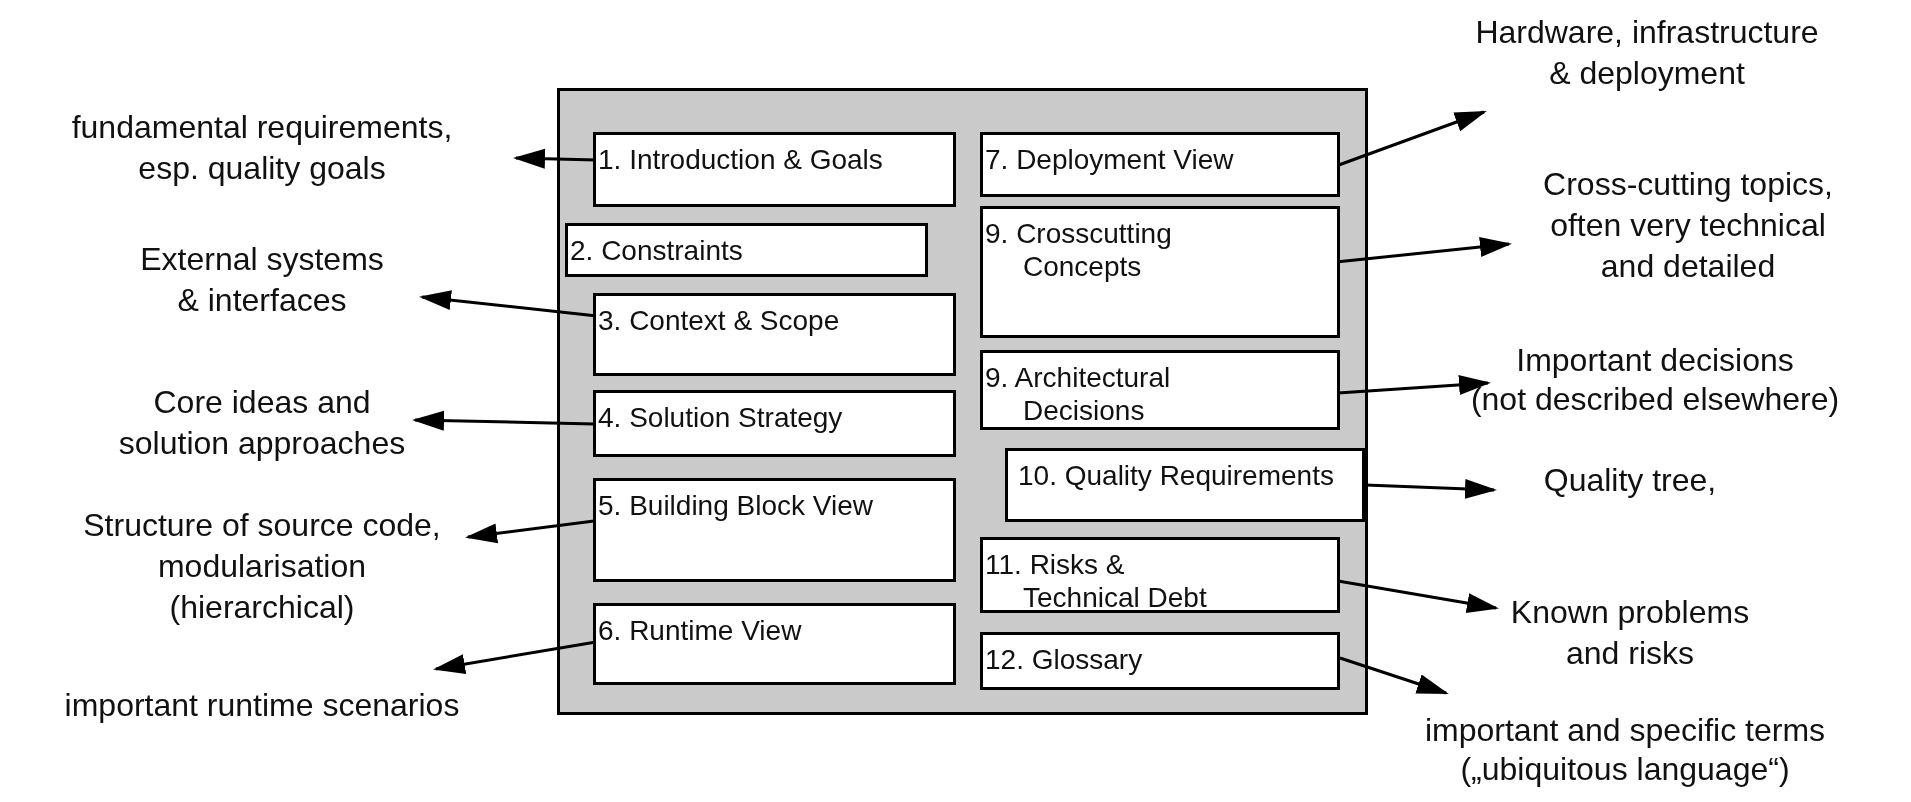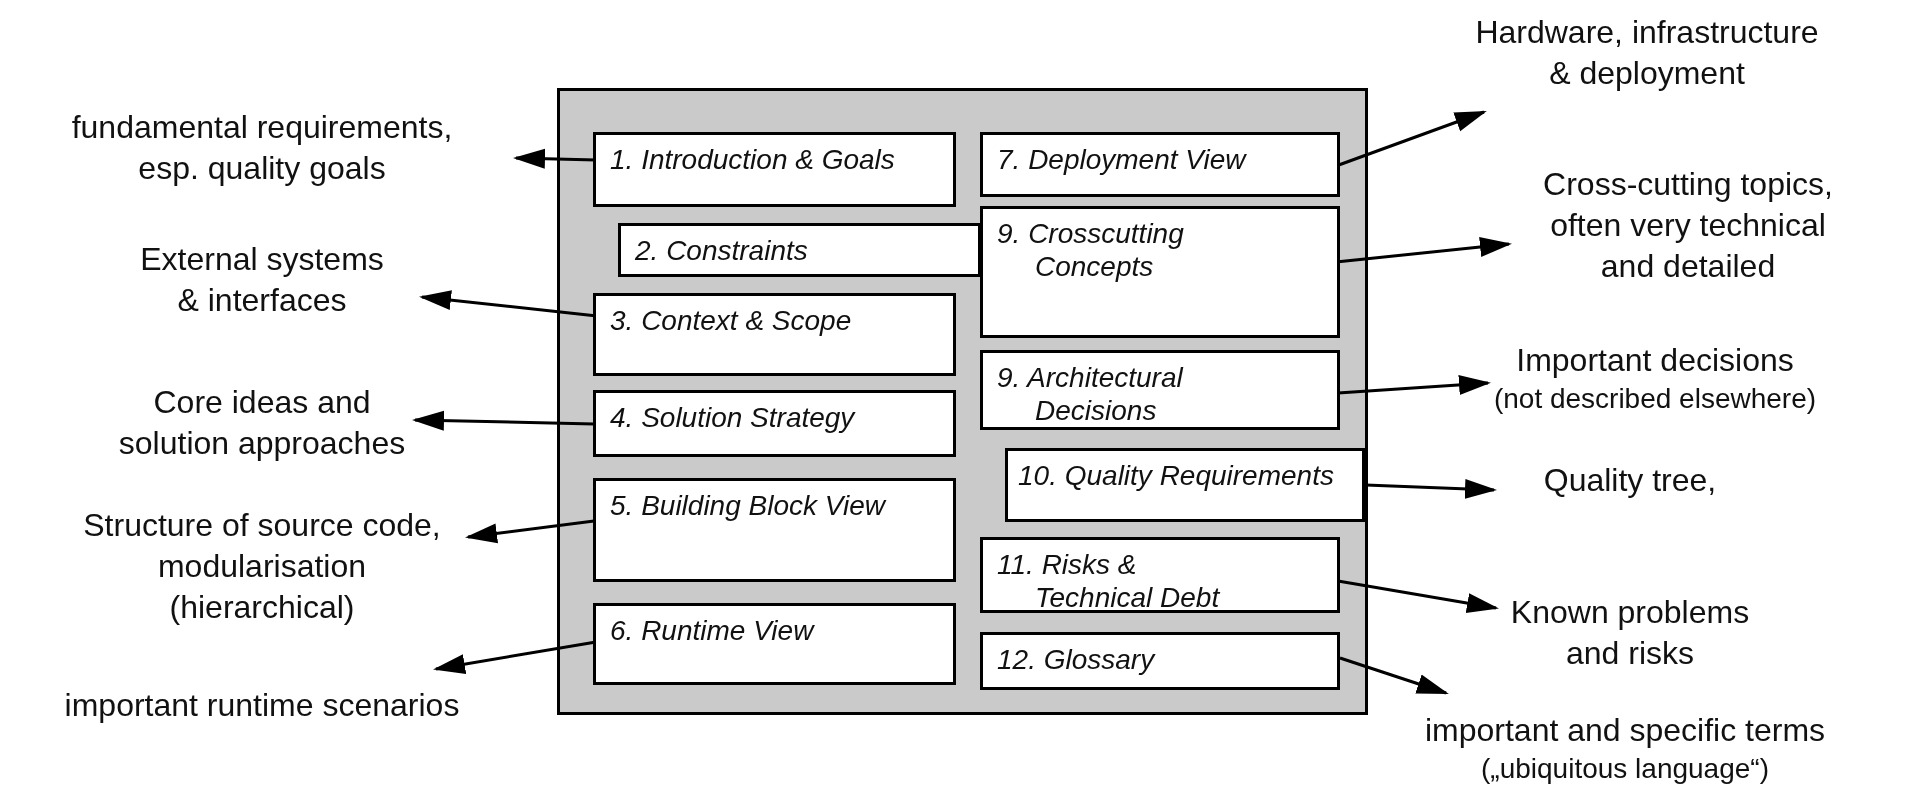--- a/index.html
+++ b/index.html
@@ -23,36 +23,35 @@
     left:557px;top:88px;width:811px;height:627px;
     background:var(--panel-gray);
     border:3px solid var(--ink);
     box-sizing:border-box;
   }
   .box{
     position:absolute;
     background:var(--box-fill);
     border:3px solid var(--ink);
     box-sizing:border-box;
-    padding:8px 8px 0 14px;
+    padding:8px 8px 0 2px;
     font-size:28px;
     line-height:33px;
     white-space:nowrap;
-    font-style:italic;
   }
   .box .l2{padding-left:38px;}
   .note{
     position:absolute;
     text-align:center;
     font-size:32px;
     line-height:41px;
     white-space:nowrap;
   }
   .note .small{
-    font-size:28px;
+    font-size:32px;
     line-height:36px;
     text-align:center;
   }
   .arrows{
     position:absolute;left:0;top:0;width:1911px;height:802px;
     pointer-events:none;
   }
   .arrows line{stroke:var(--ink);stroke-width:3;}
 </style>
 </head>
@@ -77,21 +76,21 @@
     <line x1="1336" y1="262" x2="1509" y2="244" marker-end="url(#ah)"></line>
     <line x1="1338" y1="393" x2="1488" y2="383" marker-end="url(#ah)"></line>
     <line x1="1340" y1="484" x2="1494" y2="490" marker-end="url(#ah)"></line>
     <line x1="1338" y1="581" x2="1496" y2="608" marker-end="url(#ah)"></line>
     <line x1="1340" y1="658" x2="1446" y2="693" marker-end="url(#ah)"></line>
   </svg>
 
   <div class="box" style="left:593px;top:132px;width:363px;height:75px;">
     <div class="l1">1. Introduction &amp; Goals</div>
   </div>
-  <div class="box" style="left:618px;top:223px;width:363px;height:54px;">
+  <div class="box" style="left:565px;top:223px;width:363px;height:54px;">
     <div class="l1">2. Constraints</div>
   </div>
   <div class="box" style="left:593px;top:293px;width:363px;height:83px;">
     <div class="l1">3. Context &amp; Scope</div>
   </div>
   <div class="box" style="left:593px;top:390px;width:363px;height:67px;">
     <div class="l1">4. Solution Strategy</div>
   </div>
   <div class="box" style="left:593px;top:478px;width:363px;height:104px;">
     <div class="l1">5. Building Block View</div>

